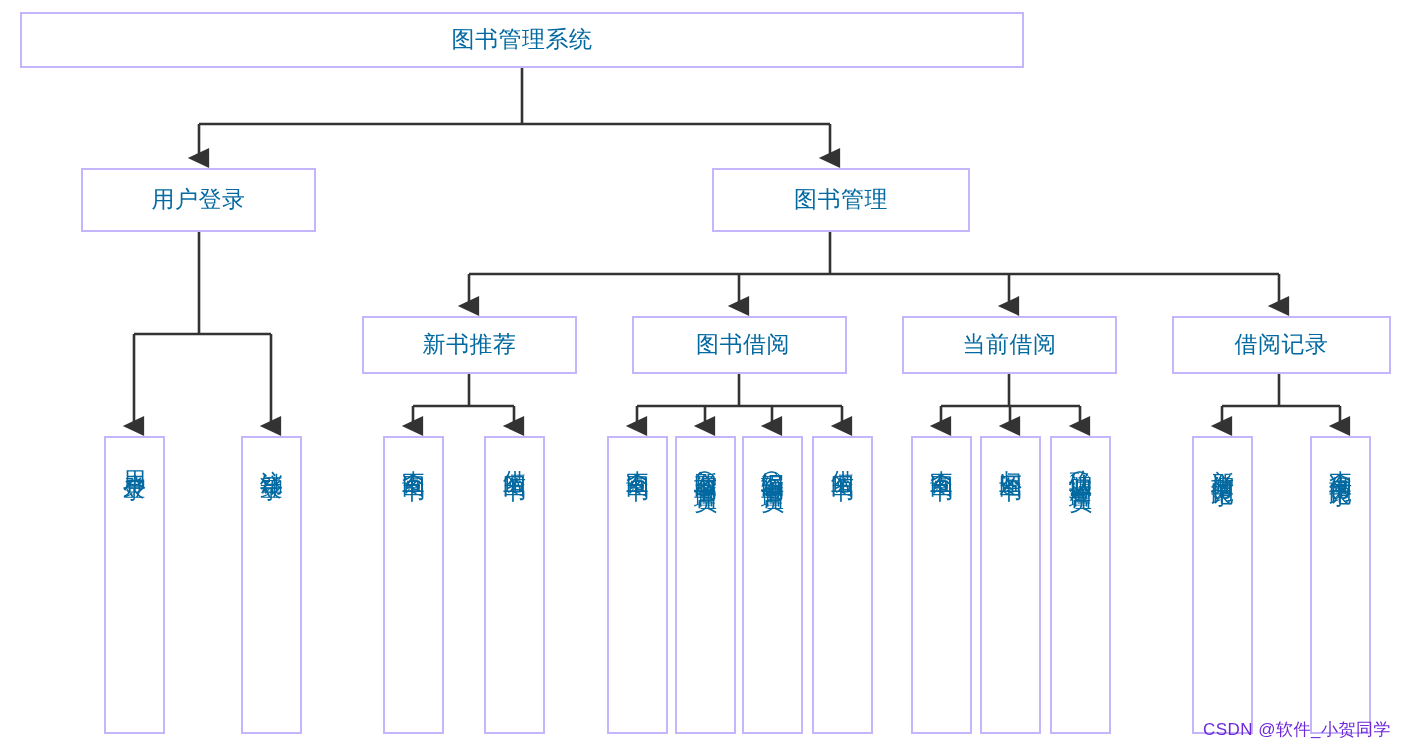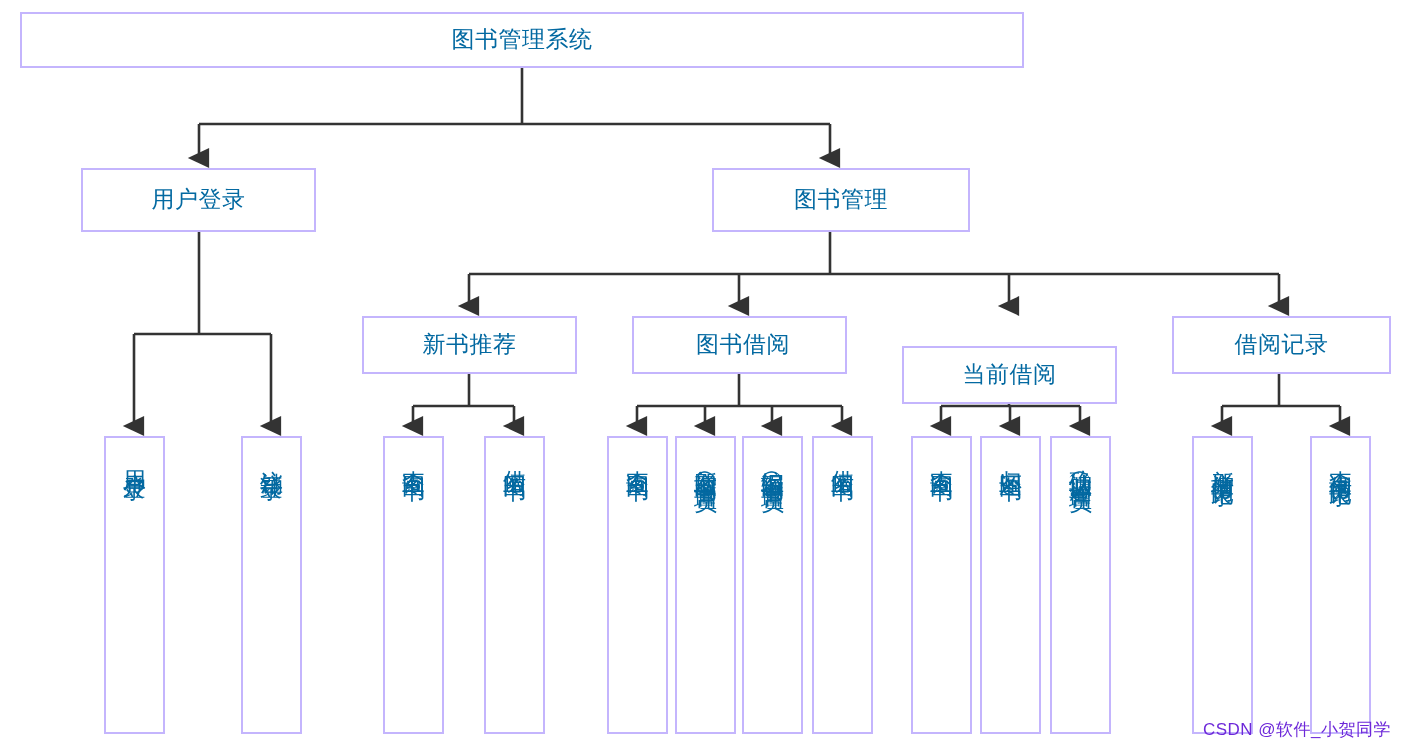--- a/index.html
+++ b/index.html
@@ -141,21 +141,21 @@
   <div class="node horizontal" style="left:712px; top:168px; width:258px; height:64px;">
     <span class="node-label">图书管理</span>
   </div>
 
   <div class="node horizontal" style="left:362px; top:316px; width:215px; height:58px;">
     <span class="node-label">新书推荐</span>
   </div>
   <div class="node horizontal" style="left:632px; top:316px; width:215px; height:58px;padding-left:7px;">
     <span class="node-label">图书借阅</span>
   </div>
-  <div class="node horizontal" style="left:902px; top:316px; width:215px; height:58px;margin-top:30px;">
+  <div class="node horizontal" style="left:902px; top:316px; width:215px; height:58px;">
     <span class="node-label">当前借阅</span>
   </div>
   <div class="node horizontal" style="left:1172px; top:316px; width:219px; height:58px;">
     <span class="node-label">借阅记录</span>
   </div>
 
   <div class="node vertical" style="left:104px; top:436px; width:61px; height:298px;">
     <span class="node-label">用户登录</span>
   </div>
   <div class="node vertical" style="left:241px; top:436px; width:61px; height:298px;">

